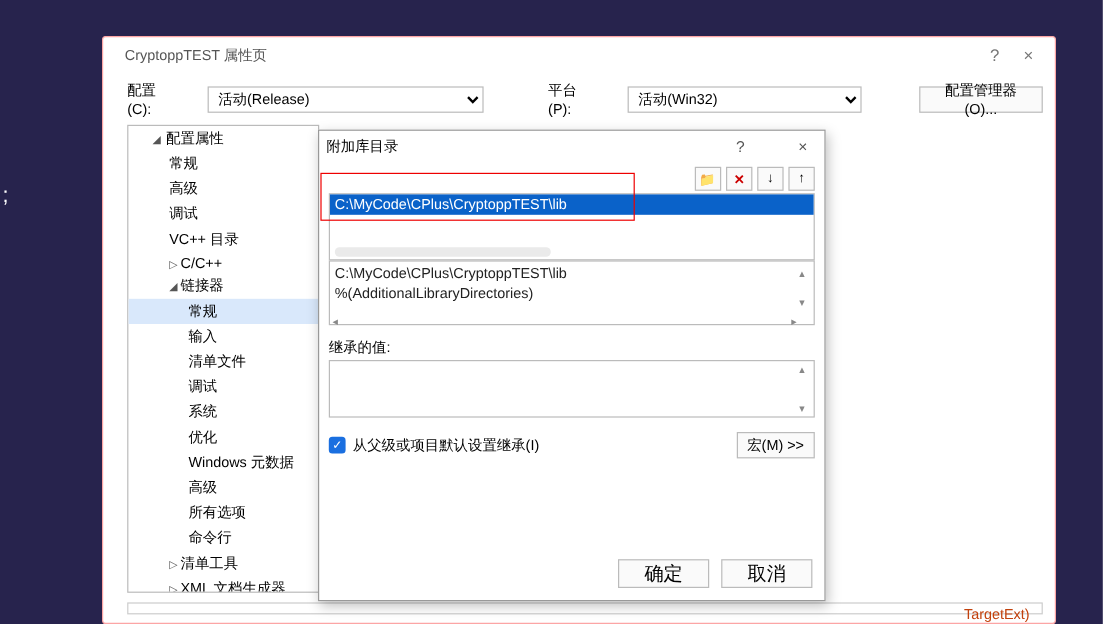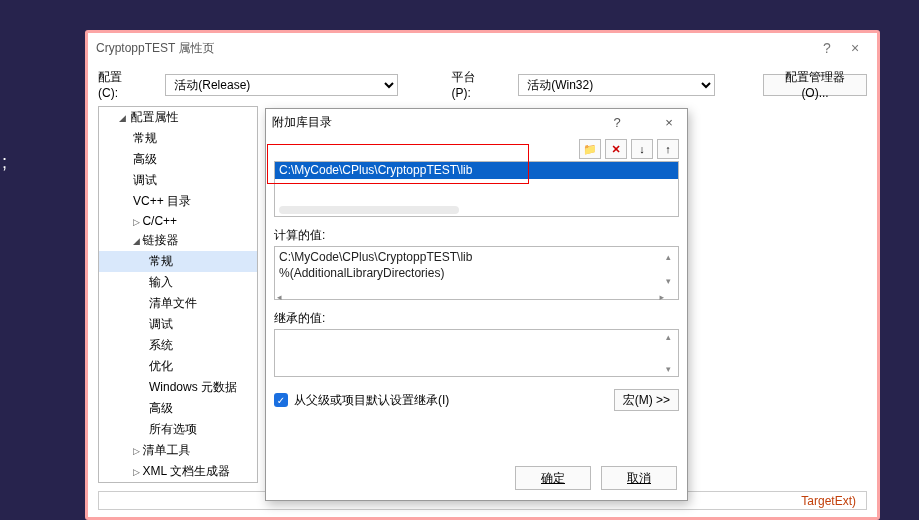--- a/index.html
+++ b/index.html
@@ -1,17 +1,17 @@
 <!DOCTYPE html>
 <html><head>
 <meta charset="utf-8">
 <style>
   * { box-sizing: border-box; font-family: "Segoe UI", "Microsoft YaHei", sans-serif; }
   body { margin: 0; width: 919px; height: 520px; background: #27234d; overflow: hidden; position: relative; font-size: 12px; color: #000; }
-  .mainwin { position: absolute; left: 85px; top: 30px; width: 795px; height: 490px; background: #fff; border: 3px solid #fca5a5; border-radius: 3px; }
+  .mainwin { position: absolute; left: 85px; top: 30px; width: 795px; height: 490px; background: #fff; border: 1px solid #fca5a5; border-radius: 3px; padding-left: 10px; }
   .titlebar { height: 30px; display: flex; align-items: center; padding: 0 8px; font-size: 12px; color: #555; }
   .title-sp { flex: 1; }
   .title-btn { width: 28px; text-align: center; color: #777; font-size: 14px; }
   .cfgrow { display: flex; align-items: center; padding: 6px 10px; gap: 24px; }
   .cfgrow select, .cfgrow .sel { height: 22px; border: 1px solid #bbb; background: #fff; padding: 0 4px; font-size: 12px; }
   .btn { height: 22px; border: 1px solid #bbb; background: #fafafa; padding: 0 8px; font-size: 12px; display: inline-flex; align-items: center; }
   .body { display: flex; height: calc(100% - 70px); padding: 0 10px 10px 10px; gap: 8px; flex-direction: column; }
   .tree { width: 160px; border: 1px solid #bbb; overflow: hidden; background: #fff; }
   .tree ul { list-style: none; margin: 0; padding: 0; }
   .tree li { padding: 2px 0 2px 20px; white-space: nowrap; cursor: default; font-size: 12px; }
@@ -40,21 +40,21 @@
   .p-section-label { margin: 10px 8px 2px 8px; font-size: 12px; }
   .p-computed { margin: 0 8px; border: 1px solid #bbb; height: 54px; position: relative; padding: 2px 4px; font-size: 12px; line-height: 16px; color: #222; }
   .p-computed .vscroll { position: absolute; right: 2px; top: 2px; bottom: 10px; width: 10px; display: flex; flex-direction: column; justify-content: space-between; color: #888; font-size: 9px; }
   .p-computed .hscroll { position: absolute; left: 2px; bottom: 2px; right: 14px; height: 8px; display: flex; justify-content: space-between; color: #888; font-size: 9px; }
   .p-inherit { margin: 0 8px; border: 1px solid #bbb; height: 48px; position: relative; }
   .p-inherit .vscroll { position: absolute; right: 2px; top: 2px; bottom: 2px; width: 10px; display: flex; flex-direction: column; justify-content: space-between; color: #888; font-size: 9px; }
   .p-opts { margin: 12px 8px 8px 8px; display: flex; align-items: center; gap: 6px; }
   .chk { width: 14px; height: 14px; background: #1a6fe0; border-radius: 3px; display: inline-flex; align-items: center; justify-content: center; color: #fff; font-size: 10px; }
   .macrobtn { margin-left: auto; }
   .p-buttons { display: flex; justify-content: flex-end; gap: 10px; padding: 0 10px 10px 10px; margin-top: auto; }
-  .dbtn { min-width: 76px; height: 24px; border: 1px solid #bbb; background: #fafafa; font-size: 12px; text-decoration: underline; }
+  .dbtn { min-width: 76px; height: 24px; border: 1px solid #bbb; background: #fafafa; font-size: 16px; }
   .leftstub { position: absolute; left: 2px; top: 152px; color: #fff; font-size: 18px; }
 </style>
 </head>
 <body>
 
 <div class="leftstub">;</div>
 
 <div class="mainwin">
   <div class="titlebar">
     <span>CryptoppTEST 属性页</span>
@@ -87,20 +87,21 @@
         <li class="lvl1 exp"><span>链接器</span></li>
         <li class="lvl2 sel"><span>常规</span></li>
         <li class="lvl2"><span>输入</span></li>
         <li class="lvl2"><span>清单文件</span></li>
         <li class="lvl2"><span>调试</span></li>
         <li class="lvl2"><span>系统</span></li>
         <li class="lvl2"><span>优化</span></li>
         <li class="lvl2"><span>Windows 元数据</span></li>
         <li class="lvl2"><span>高级</span></li>
         <li class="lvl2"><span>所有选项</span></li>
+        <li class="lvl2"><span>命令行</span></li>
         <li class="lvl1 col"><span>清单工具</span></li>
         <li class="lvl1 col"><span>XML 文档生成器</span></li>
       </ul>
     </div>
     <div class="content">
       <span class="targettext">TargetExt)</span>
     </div>
   </div>
 </div>
 
@@ -115,21 +116,20 @@
     <div class="tbtn nf">📁</div>
     <div class="tbtn del">✕</div>
     <div class="tbtn">↓</div>
     <div class="tbtn">↑</div>
   </div>
   <div class="p-list">
     <div class="redbox"></div>
     <div class="row">C:\MyCode\CPlus\CryptoppTEST\lib</div>
     <div class="hscroll"></div>
   </div>
-  <div class="p-section-label">计算的值:</div>
   <div class="p-computed">
     <div>C:\MyCode\CPlus\CryptoppTEST\lib</div>
     <div>%(AdditionalLibraryDirectories)</div>
     <div class="vscroll">
         <span>▴</span>
         <span>▾</span>
       </div>
     <div class="hscroll">
         <span>◂</span>
         <span>▸</span>

